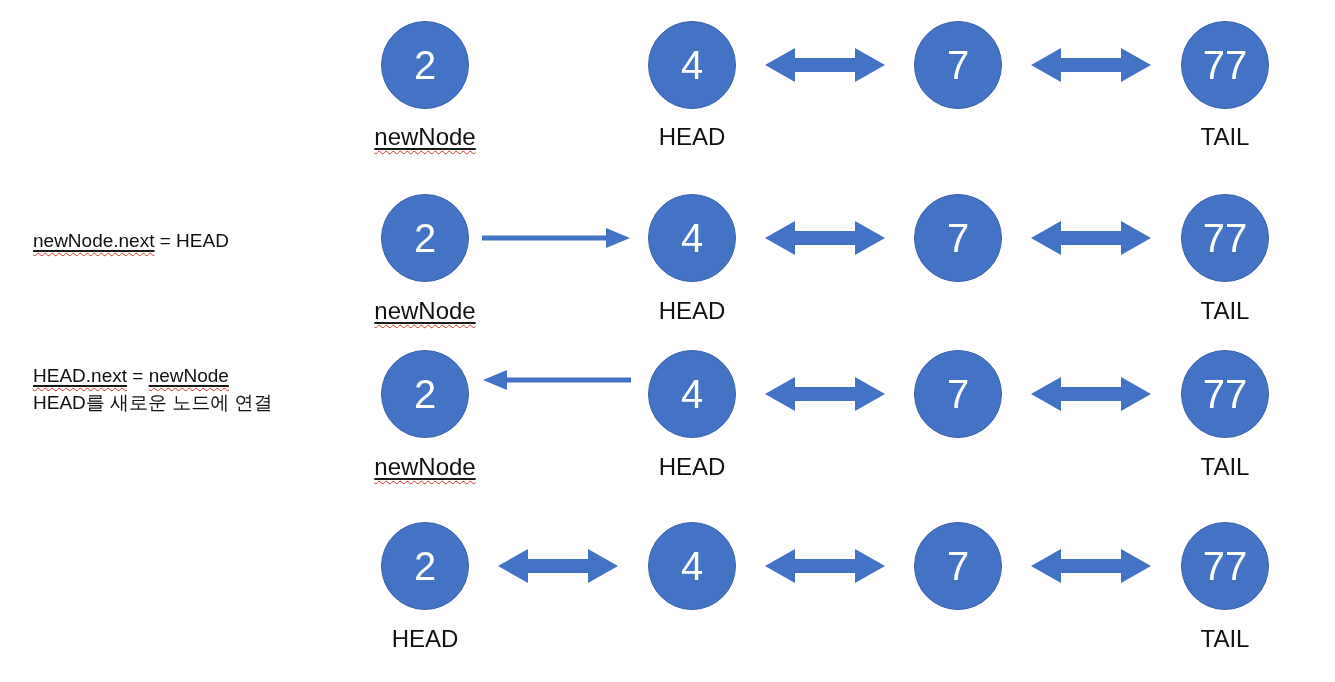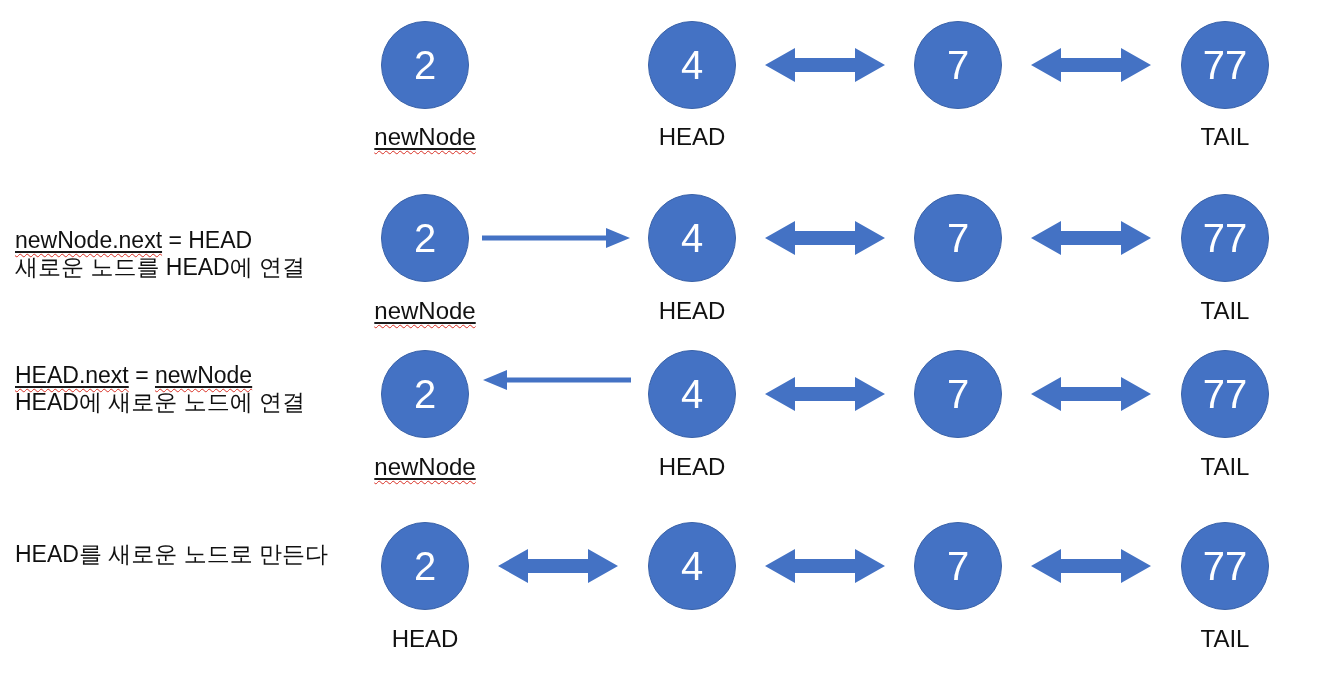--- a/index.html
+++ b/index.html
@@ -34,22 +34,22 @@
   .nlabel {
     position: absolute;
     transform: translateX(-50%);
     font-size: 24px;
     line-height: 30px;
     color: var(--text, #111);
     white-space: nowrap;
   }
   .caption {
     position: absolute;
-    left: 15px;
-    font-size: 23px;
+    left: 33px;
+    font-size: 19px;
     line-height: 27px;
     color: var(--text, #111);
     white-space: nowrap;
   }
   .u-solid {
     text-decoration-line: underline;
     text-decoration-thickness: 1.5px;
     text-decoration-color: var(--underline, #1a1a1a);
     text-underline-offset: 3px;
   }
@@ -105,21 +105,20 @@
       <span>HEAD</span>
     </div>
     <div class="nlabel" style="left:1225px; top:122px;">
       <span>TAIL</span>
     </div>
   </div>
 
   <div>
     <div class="caption" style="top:227px;">
       <div><span class="u-solid"><span class="u-wavy">newNode.next</span></span><span> = HEAD</span></div>
-      <div>새로운 노드를 HEAD에 연결</div>
     </div>
 
     <div class="node" style="left:381px; top:194px;">
       <span class="num">2</span>
     </div>
     <div class="node" style="left:648px; top:194px;">
       <span class="num">4</span>
     </div>
     <div class="node" style="left:914px; top:194px;">
       <span class="num">7</span>
@@ -151,21 +150,21 @@
       <span>HEAD</span>
     </div>
     <div class="nlabel" style="left:1225px; top:296px;">
       <span>TAIL</span>
     </div>
   </div>
 
   <div>
     <div class="caption" style="top:362px;">
       <div><span class="u-solid"><span class="u-wavy">HEAD.next</span></span><span> = </span><span class="u-solid"><span class="u-wavy">newNode</span></span></div>
-      <div>HEAD에 새로운 노드에 연결</div>
+      <div>HEAD를 새로운 노드에 연결</div>
     </div>
 
     <div class="node" style="left:381px; top:350px;">
       <span class="num">2</span>
     </div>
     <div class="node" style="left:648px; top:350px;">
       <span class="num">4</span>
     </div>
     <div class="node" style="left:914px; top:350px;">
       <span class="num">7</span>
@@ -196,21 +195,20 @@
     <div class="nlabel" style="left:692px; top:452px;">
       <span>HEAD</span>
     </div>
     <div class="nlabel" style="left:1225px; top:452px;">
       <span>TAIL</span>
     </div>
   </div>
 
   <div>
     <div class="caption" style="top:541px;">
-      <div>HEAD를 새로운 노드로 만든다</div>
     </div>
 
     <div class="node" style="left:381px; top:522px;">
       <span class="num">2</span>
     </div>
     <div class="node" style="left:648px; top:522px;">
       <span class="num">4</span>
     </div>
     <div class="node" style="left:914px; top:522px;">
       <span class="num">7</span>

